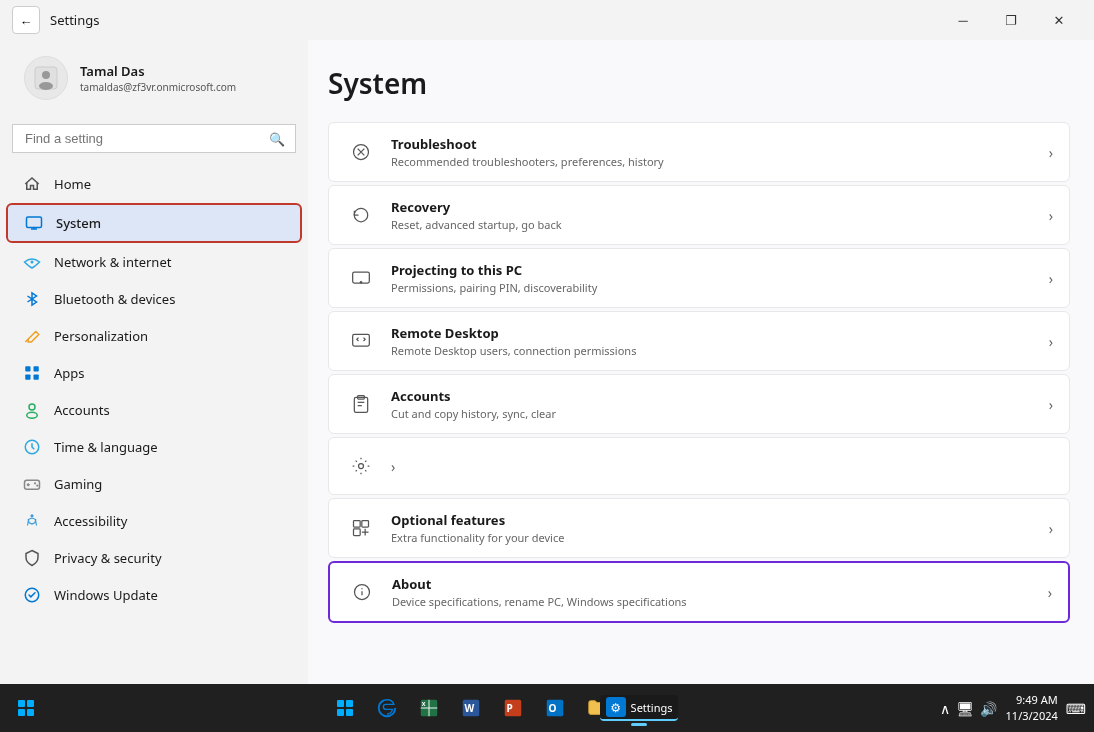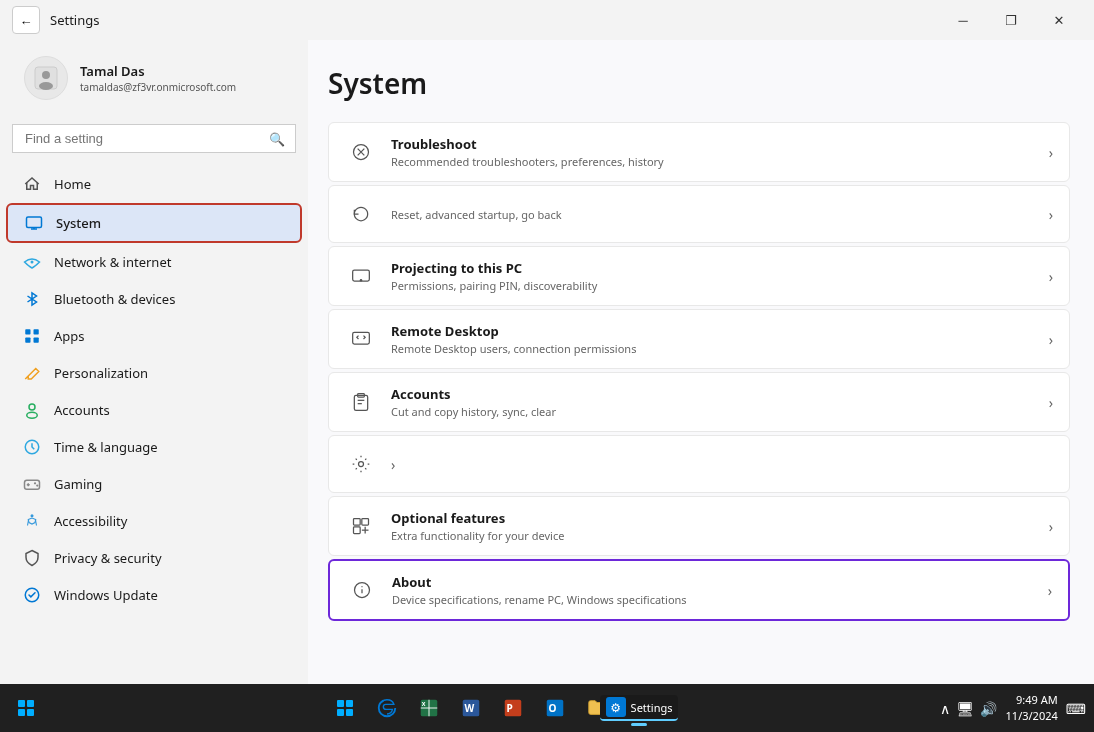--- a/index.html
+++ b/index.html
@@ -319,40 +319,40 @@
         <div class="nav-item">
           <span class="nav-icon">
             <svg width="18" height="18" viewBox="0 0 24 24" fill="none">
               <path d="M6 8l12 8-6 4V4l6 4L6 16" stroke="#0078d4" stroke-width="2" fill="none"></path>
             </svg>
           </span>
           <span>Bluetooth &amp; devices</span>
         </div>
         <div class="nav-item">
           <span class="nav-icon">
+            <svg width="18" height="18" viewBox="0 0 24 24" fill="none">
+              <path d="M3 20l4-4 10-10 4 4-10 10-4 0 0-4z" stroke="#f0a020" stroke-width="2" fill="none"></path>
+            </svg>
+          </span>
+          <span>Personalization</span>
+        </div>
+        <div class="nav-item">
+          <span class="nav-icon">
             <svg width="18" height="18" viewBox="0 0 24 24">
               <rect x="3" y="3" width="7" height="7" rx="1" fill="#0078d4"></rect>
               <rect x="14" y="3" width="7" height="7" rx="1" fill="#0078d4"></rect>
               <rect x="3" y="14" width="7" height="7" rx="1" fill="#0078d4"></rect>
               <rect x="14" y="14" width="7" height="7" rx="1" fill="#0078d4"></rect>
             </svg>
           </span>
           <span>Apps</span>
         </div>
         <div class="nav-item">
           <span class="nav-icon">
             <svg width="18" height="18" viewBox="0 0 24 24" fill="none">
-              <path d="M3 20l4-4 10-10 4 4-10 10-4 0 0-4z" stroke="#f0a020" stroke-width="2" fill="none"></path>
-            </svg>
-          </span>
-          <span>Personalization</span>
-        </div>
-        <div class="nav-item">
-          <span class="nav-icon">
-            <svg width="18" height="18" viewBox="0 0 24 24" fill="none">
               <circle cx="12" cy="8" r="4" stroke="#27ae60" stroke-width="2"></circle>
               <ellipse cx="12" cy="19" rx="7" ry="4" stroke="#27ae60" stroke-width="2"></ellipse>
             </svg>
           </span>
           <span>Accounts</span>
         </div>
         <div class="nav-item">
           <span class="nav-icon">
             <svg width="18" height="18" viewBox="0 0 24 24" fill="none">
               <circle cx="12" cy="12" r="9" stroke="#2ea8e0" stroke-width="2"></circle>
@@ -421,20 +421,21 @@
           <span class="item-chevron">›</span>
         </div>
         <div class="settings-item">
           <div class="item-icon">
             <svg width="20" height="20" viewBox="0 0 24 24" fill="none">
               <path d="M4 12a8 8 0 1 1 0 .1" stroke="#555" stroke-width="1.5"></path>
               <polyline points="4,7 4,12 9,12" stroke="#555" stroke-width="1.5" fill="none"></polyline>
             </svg>
           </div>
           <div class="item-text">
+            <div class="item-title">Recovery</div>
             <div class="item-desc">Reset, advanced startup, go back</div>
           </div>
           <span class="item-chevron">›</span>
         </div>
         <div class="settings-item">
           <div class="item-icon">
             <svg width="20" height="20" viewBox="0 0 24 24" fill="none">
               <rect x="2" y="5" width="20" height="13" rx="2" stroke="#555" stroke-width="1.5"></rect>
               <circle cx="12" cy="17" r="1.5" fill="#555"></circle>
             </svg>

